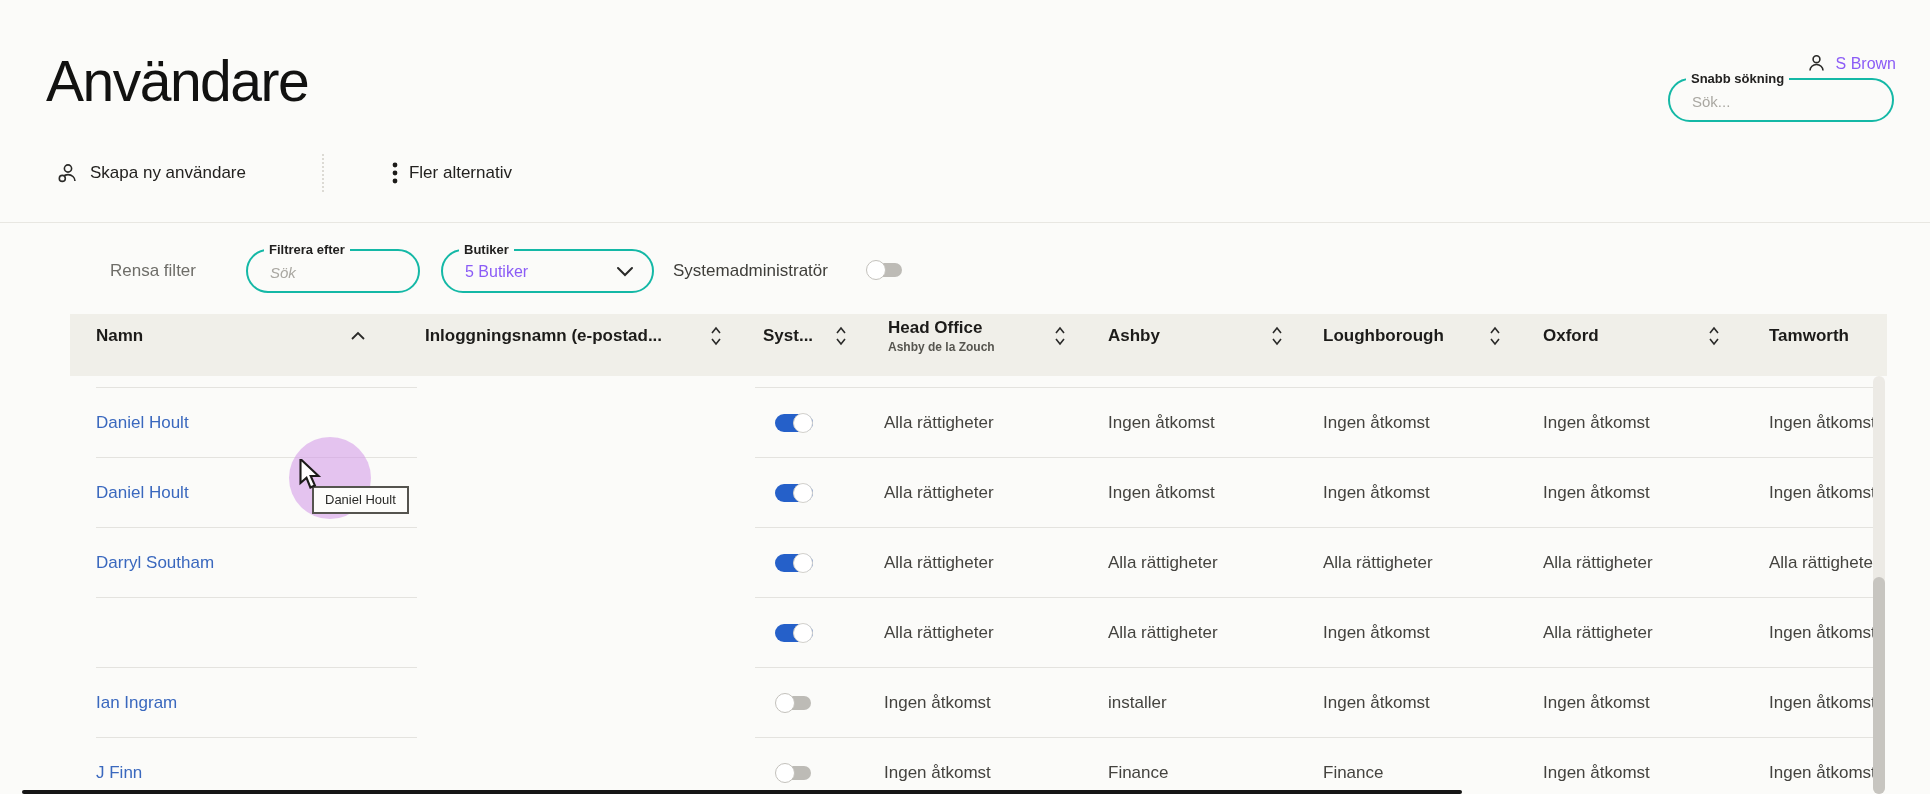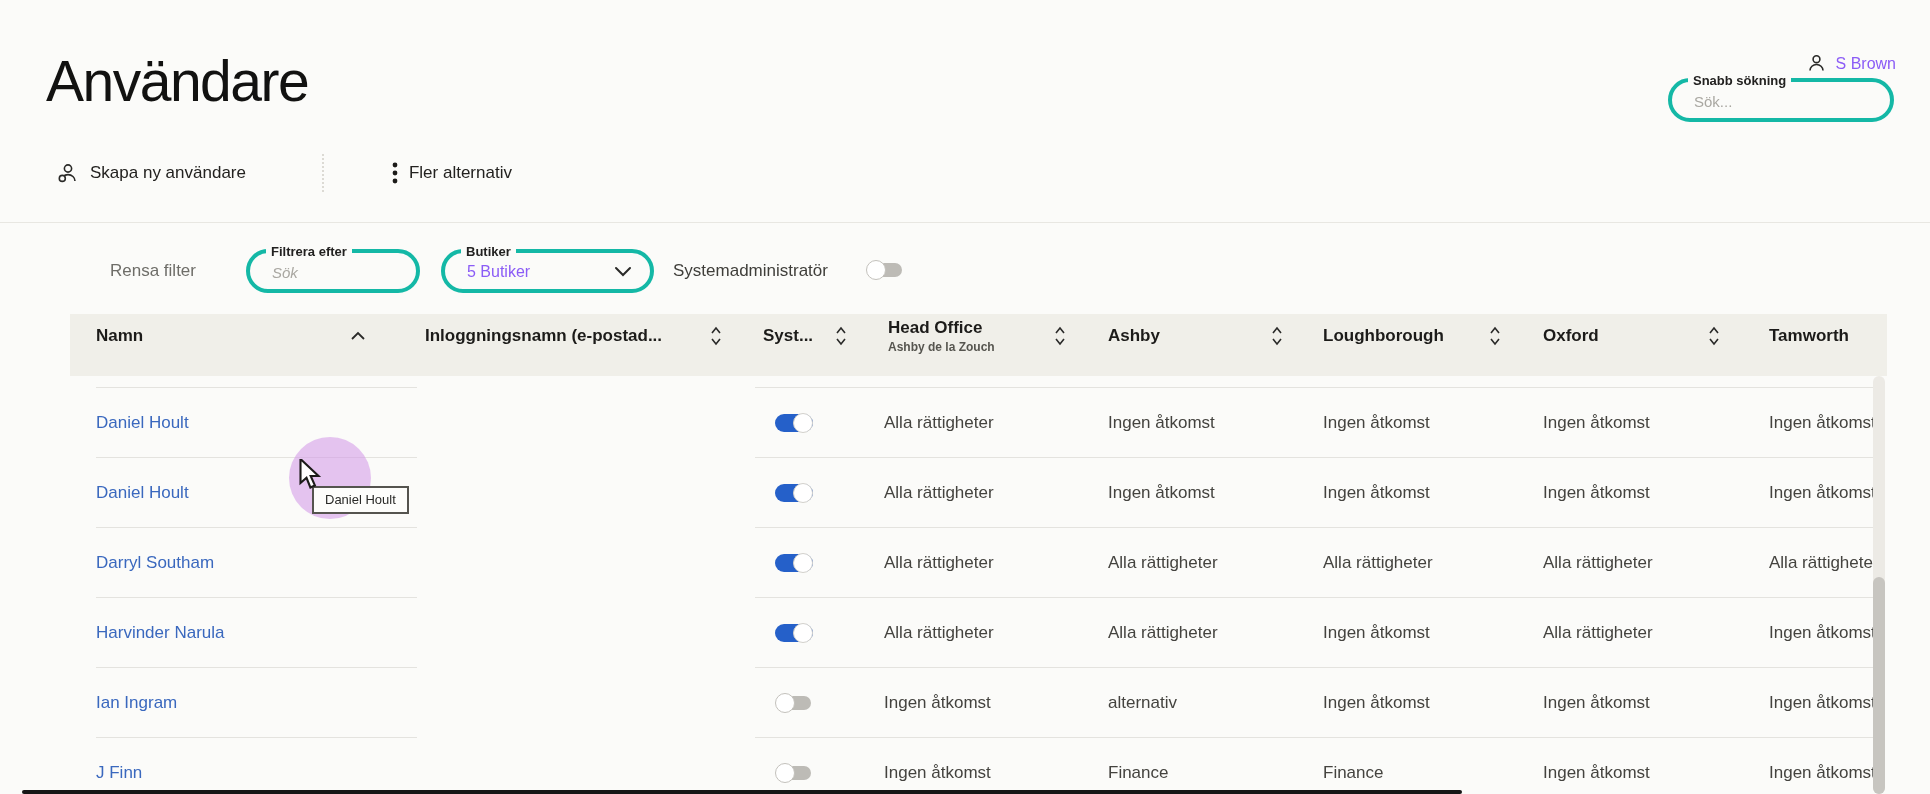--- a/index.html
+++ b/index.html
@@ -9,21 +9,21 @@
     overflow: hidden;
     background: #fbfbf9;
     font-family: "Liberation Sans", sans-serif;
     color: #1d1c1a;
   }
 
   
   .user-chip { position:absolute; top:16px; right:34px; display:flex; align-items:center; gap:9px; font-size:16px; color:#8b5cf6;margin-top:37px; }
 
   
-  .pill-field { position:absolute; border:4px solid #14b8a6; border-radius:22px; background:transparent; }
+  .pill-field { position:absolute; border:2px solid #14b8a6; border-radius:22px; background:transparent; }
   .pill-field .field-label { position:absolute; top:-9px; left:16px; background:#fbfbf9; padding:0 5px; font-size:13px; font-weight:bold; color:#222120; white-space:nowrap; }
   .pill-field input { border:none; background:transparent; outline:none; font-family:"Liberation Sans",sans-serif; font-size:15px; color:#c2410c; width:100%; height:100%; padding:2px 22px 0 22px; border-radius:22px; }
   .pill-field input::placeholder { color:#a9a7a1; }
   .quick-search { top:78px; right:36px; width:226px; height:44px; }
 
   
   .page-title { position:absolute; left:46px; top:48px; font-size:57px; font-weight:500; letter-spacing:-1.5px; color:#121211; }
 
   
   .actions { position:absolute; left:56px; top:152px; height:42px; display:flex; align-items:center; font-size:17px; color:#232220;gap:36px; }
@@ -300,23 +300,20 @@
       <div class="cell cell-head">Alla rättigheter</div>
       <div class="cell cell-ashby">Alla rättigheter</div>
       <div class="cell cell-lough">Alla rättigheter</div>
       <div class="cell cell-ox">Alla rättigheter</div>
       <div class="cell cell-tam">Alla rättigheter</div>
       <div class="sep-name"></div>
         <div class="sep-vals"></div>
     </div>
 
     <div class="row">
-      <div class="cell cell-name">
-          <a href="#">Harvinder Narula</a>
-        </div>
       <div class="cell cell-tog">
         <span class="tog on">
             <span class="track"></span>
             <span class="knob"></span>
           </span>
       </div>
       <div class="cell cell-head">Alla rättigheter</div>
       <div class="cell cell-ashby">Alla rättigheter</div>
       <div class="cell cell-lough">Ingen åtkomst</div>
       <div class="cell cell-ox">Alla rättigheter</div>
@@ -329,21 +326,21 @@
       <div class="cell cell-name">
           <a href="#">Ian Ingram</a>
         </div>
       <div class="cell cell-tog">
         <span class="tog">
             <span class="track"></span>
             <span class="knob"></span>
           </span>
       </div>
       <div class="cell cell-head">Ingen åtkomst</div>
-      <div class="cell cell-ashby">alternativ</div>
+      <div class="cell cell-ashby">installer</div>
       <div class="cell cell-lough">Ingen åtkomst</div>
       <div class="cell cell-ox">Ingen åtkomst</div>
       <div class="cell cell-tam">Ingen åtkomst</div>
       <div class="sep-name"></div>
         <div class="sep-vals"></div>
     </div>
 
     <div class="row">
       <div class="cell cell-name">
           <a href="#">J Finn</a>

